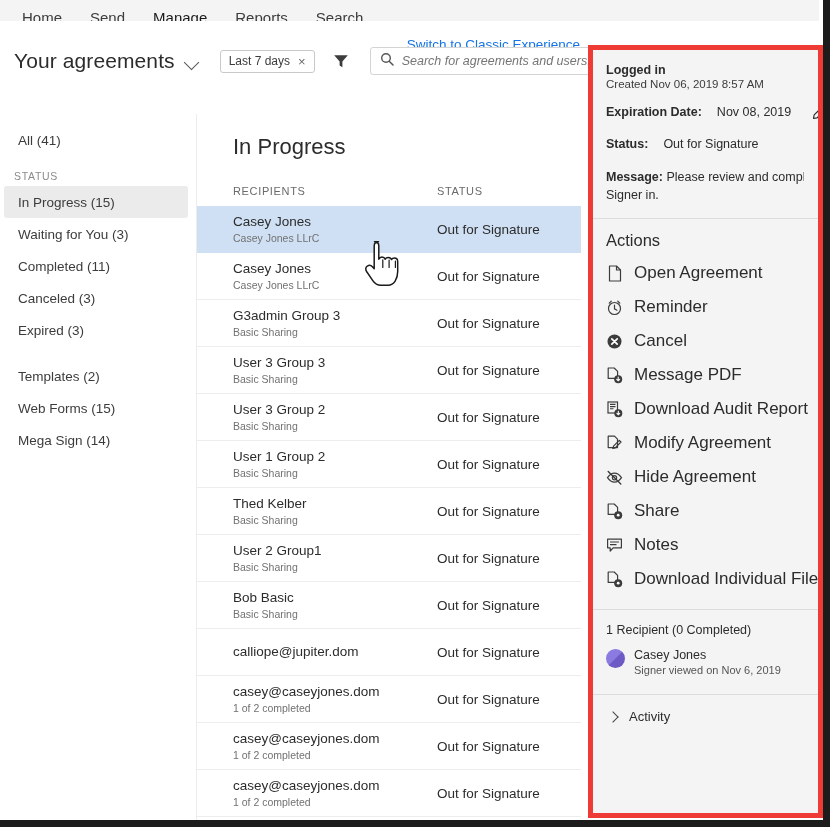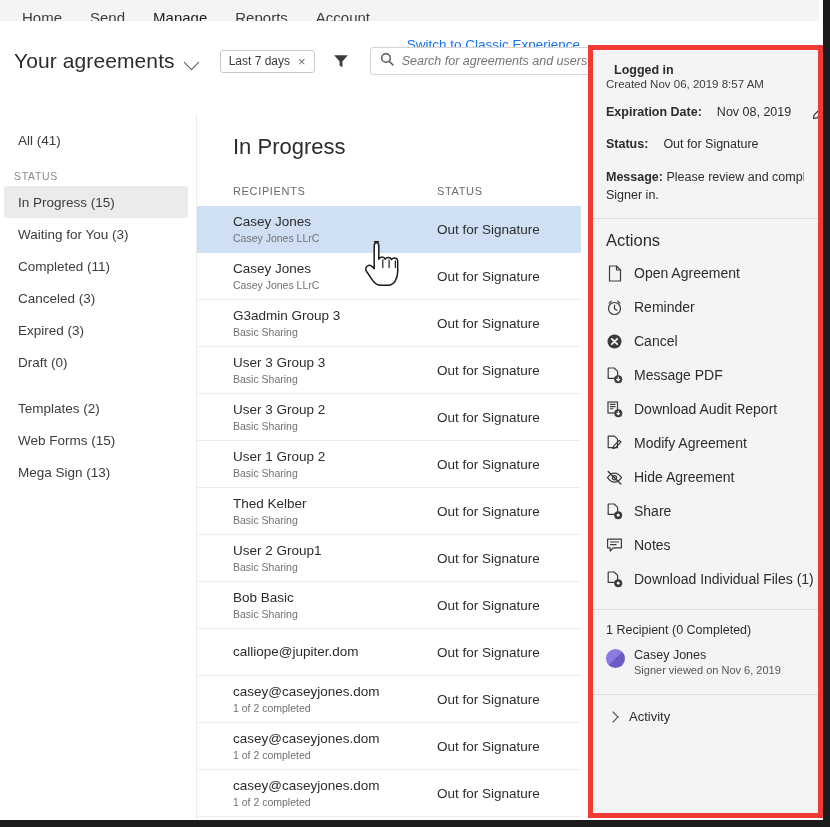--- a/index.html
+++ b/index.html
@@ -142,32 +142,32 @@
     position: absolute;
     left: 588px; top: 45px; width: 235px; height: 773px;
     border: 5px solid #ef3b36;
     background: #f4f4f4;
   }
   .rp { position: absolute; inset: 0; background: #f4f4f4; overflow: hidden; }
   .rp-sec { padding: 13px 14px 14px 13px; }
   .rp-divider { height: 1px; background: #dcdcdc; margin: 0; }
   .rp-line { font-size: 12.5px; color: #2c2c2c; line-height: 19px; white-space: nowrap; }
   .rp-line b { font-weight: bold; }
-  .rp-title { font-size: 12.5px; font-weight: bold; color: #2c2c2c; margin-left: 8px; }
+  .rp-title { font-size: 12.5px; font-weight: bold; color: #2c2c2c; }
   .rp-sub { font-size: 11.5px; color: #3c3c3c; margin-top: 1px; }
   .rp-kv { margin-top: 13px; display: flex; align-items: center; gap: 15px; white-space: nowrap; }
   .pencil { display:flex; margin-left: 6px; cursor: pointer; }
   .rp-msg { margin-top: 14px; font-size: 12.5px; color: #2c2c2c; line-height: 18px; }
   .rp-msg-clip { white-space: nowrap; overflow: hidden; }
 
   .actions-h { font-size: 16.5px; color: #2c2c2c; padding: 12px 0 6px 13px; }
   .action {
     display: flex; align-items: center; gap: 11px;
     height: 34px; padding-left: 13px;
-    font-size: 14px; color: #2c2c2c; cursor: pointer;
+    font-size: 17px; color: #2c2c2c; cursor: pointer;
     white-space: nowrap;
   }
   .action .ic { width: 17px; height: 17px; display: flex; align-items: center; justify-content: center; flex: 0 0 17px; }
 
   .recip-count { font-size: 12.5px; color: #2c2c2c; padding: 13px 0 10px 13px; }
   .recip { display: flex; gap: 9px; padding: 0 0 16px 13px; }
   .avatar {
     width: 19px; height: 19px; border-radius: 50%;
     background: #7a68d4; margin-top: 2px; flex: 0 0 19px;
     background-image: linear-gradient(135deg,#8b7ae0 0%,#8b7ae0 48%,#6d5ac4 52%,#6d5ac4 100%);
@@ -191,21 +191,21 @@
 </head>
 <body>
 
 <div id="root">
 
   <div class="topnav">
     <div class="navtab">Home</div>
     <div class="navtab">Send</div>
     <div class="navtab active">Manage</div>
     <div class="navtab">Reports</div>
-    <div class="navtab">Account</div>
+    <div class="navtab">Search</div>
   </div>
 
   <div class="subheader">
     <div class="switch-classic">Switch to Classic Experience</div>
 
     <div class="agreements-row">
       <div class="agreements-title">Your agreements</div>
       <div class="chev-down"></div>
 
       <div class="chip">
@@ -232,25 +232,24 @@
   </div>
 
   <div class="sidebar">
     <div class="side-item">All (41)</div>
     <div class="side-label-status">STATUS</div>
     <div class="side-item sel">In Progress (15)</div>
     <div class="side-item">Waiting for You (3)</div>
     <div class="side-item">Completed (11)</div>
     <div class="side-item">Canceled (3)</div>
     <div class="side-item">Expired (3)</div>
-    <div class="side-item">Draft (0)</div>
     <div class="side-gap"></div>
     <div class="side-item">Templates (2)</div>
     <div class="side-item">Web Forms (15)</div>
-    <div class="side-item">Mega Sign (13)</div>
+    <div class="side-item">Mega Sign (14)</div>
   </div>
 
   <div class="listpane">
     <div class="list-title">In Progress</div>
     <div class="list-head">
       <div class="col-recipients">RECIPIENTS</div>
       <div>STATUS</div>
     </div>
     <div id="rows">
         <div class="row hl">

